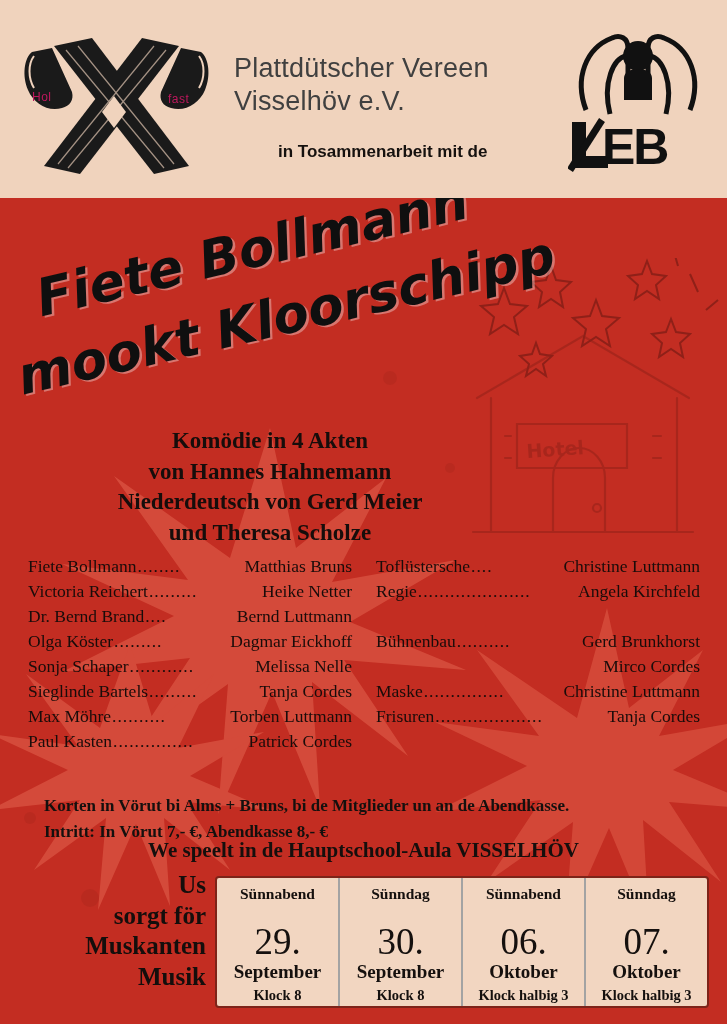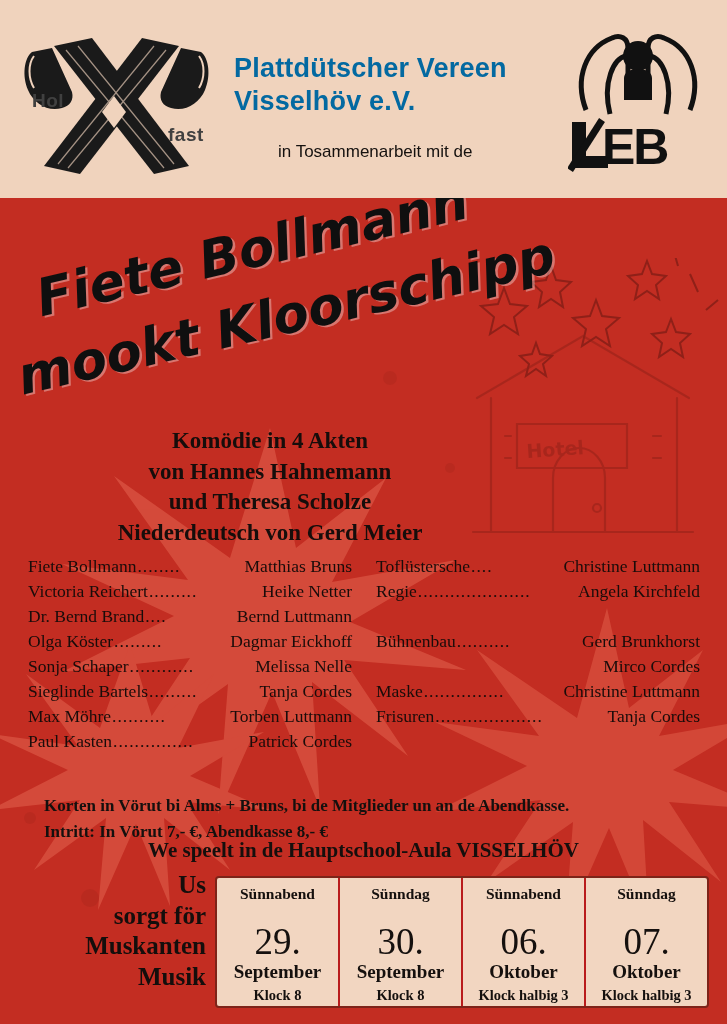--- a/index.html
+++ b/index.html
@@ -28,43 +28,43 @@
     overflow: hidden;
   }
   .logo-x {
     position: absolute;
     left: 14px; top: 16px;
     width: 205px; height: 160px;
   }
   .logo-x svg { display: block; }
   .logo-hol, .logo-fast {
     position: absolute;
-    font-weight: bold;
-    font-size: 19px;
-    color: #404040;
+    font-weight: normal;
+    font-size: 12px;
+    color: #be185d;
     letter-spacing: .5px;
   }
   .logo-hol { left: 32px; top: 90px; }
-  .logo-fast { left: 168px; top: 92px; margin-top: 32px; }
+  .logo-fast { left: 168px; top: 92px; }
 
   .club-name {
     position: absolute;
     left: 234px; top: 52px;
     font-size: 27px;
-    font-weight: bold;
-    color: #0369a1;
+    font-weight: normal;
+    color: #404040;
     line-height: 1.22;
     letter-spacing: .2px;
   }
   .coop-line {
     position: absolute;
     left: 278px; top: 142px;
     font-size: 17px;
     color: #15110f;
-    font-weight: normal;
+    font-weight: bold;
   }
 
   .leb {
     position: absolute;
     right: 16px; top: 22px;
     width: 145px; height: 152px;
   }
   .leb-text {
     position: absolute;
     left: 36px; top: 96px;
@@ -201,21 +201,21 @@
     left: 215px; top: 678px;
     width: 490px;
     height: 128px;
     background: #f2d6c1;
     border: 2px solid #7d2419;
     border-radius: 4px;
     display: flex;
   }
   .date-box {
     flex: 1;
-    border-right: 2px solid #b91c1c;
+    border-right: 2px solid #a3a3a3;
     text-align: center;
     padding-top: 7px;
     box-sizing: border-box;
     color: #15100e;
   }
   .date-box:last-child { border-right: none; }
   .d-weekday {
     font-family: "Liberation Serif", serif;
     font-weight: bold;
     font-size: 15.5px;
@@ -351,22 +351,22 @@
     </svg>
 
     <div class="title-wrap">
       <div class="title-line l1">Fiete Bollmann</div>
       <div class="title-line l2">mookt Kloorschipp</div>
     </div>
 
     <div class="subtitle">
       <div>Komödie in 4 Akten</div>
       <div>von Hannes Hahnemann</div>
+      <div>Niederdeutsch von Gerd Meier</div>
       <div>und Theresa Scholze</div>
-      <div>Niederdeutsch von Gerd Meier</div>
     </div>
 
     <div class="cast">
       <div class="cast-col">
         <div class="cast-row">
           <span class="cast-role">Fiete Bollmann</span>
           <span class="cast-dots">........</span>
           <span class="cast-actor">Matthias Bruns</span>
         </div>
         <div class="cast-row">

